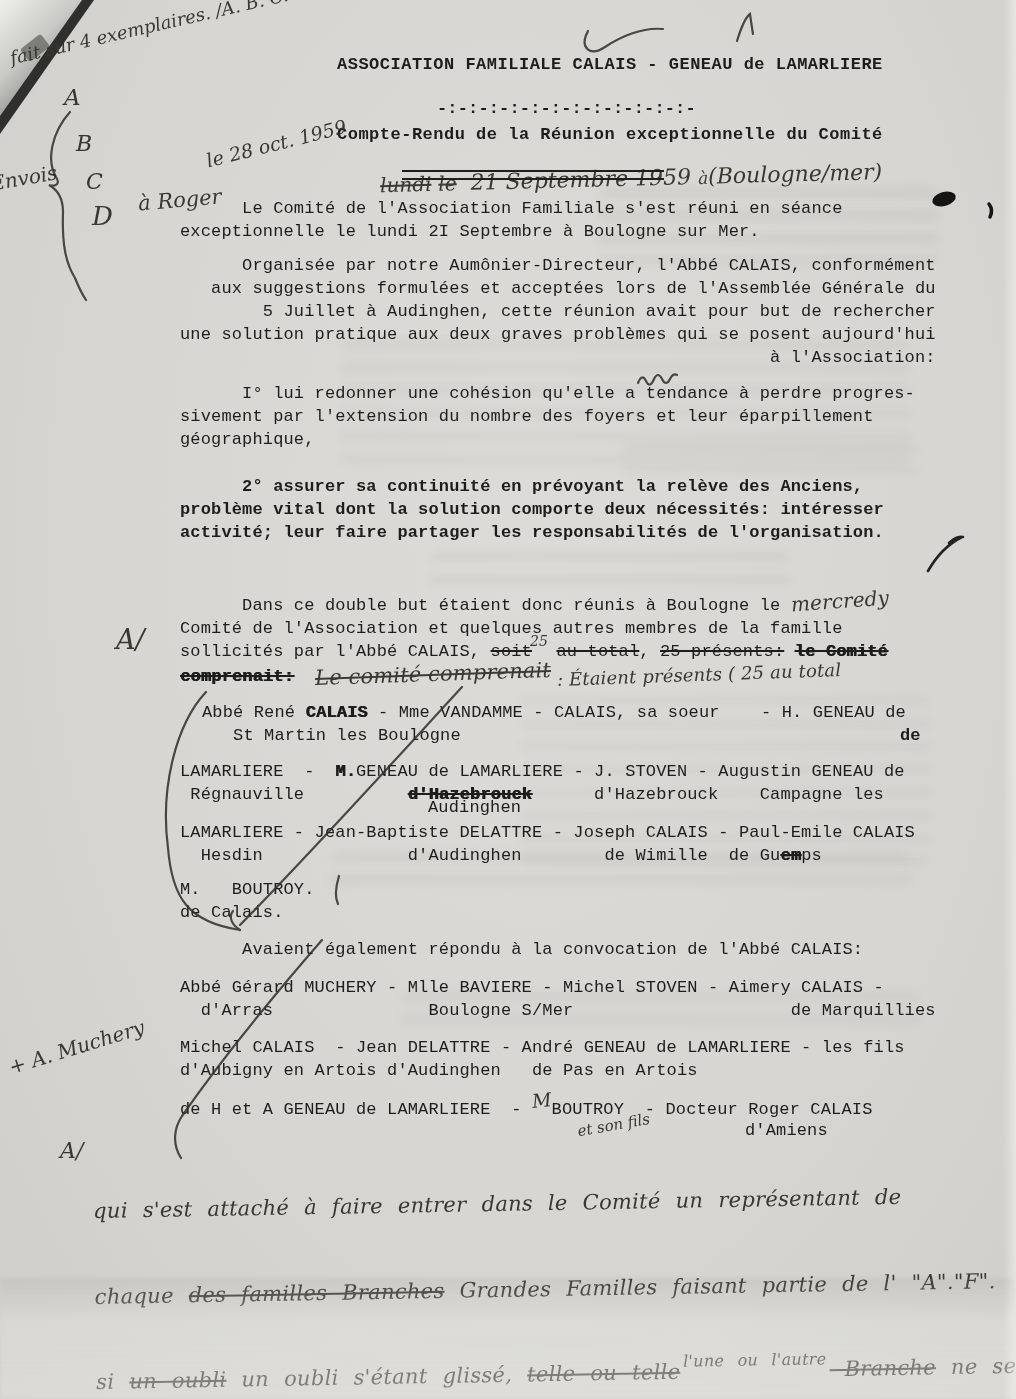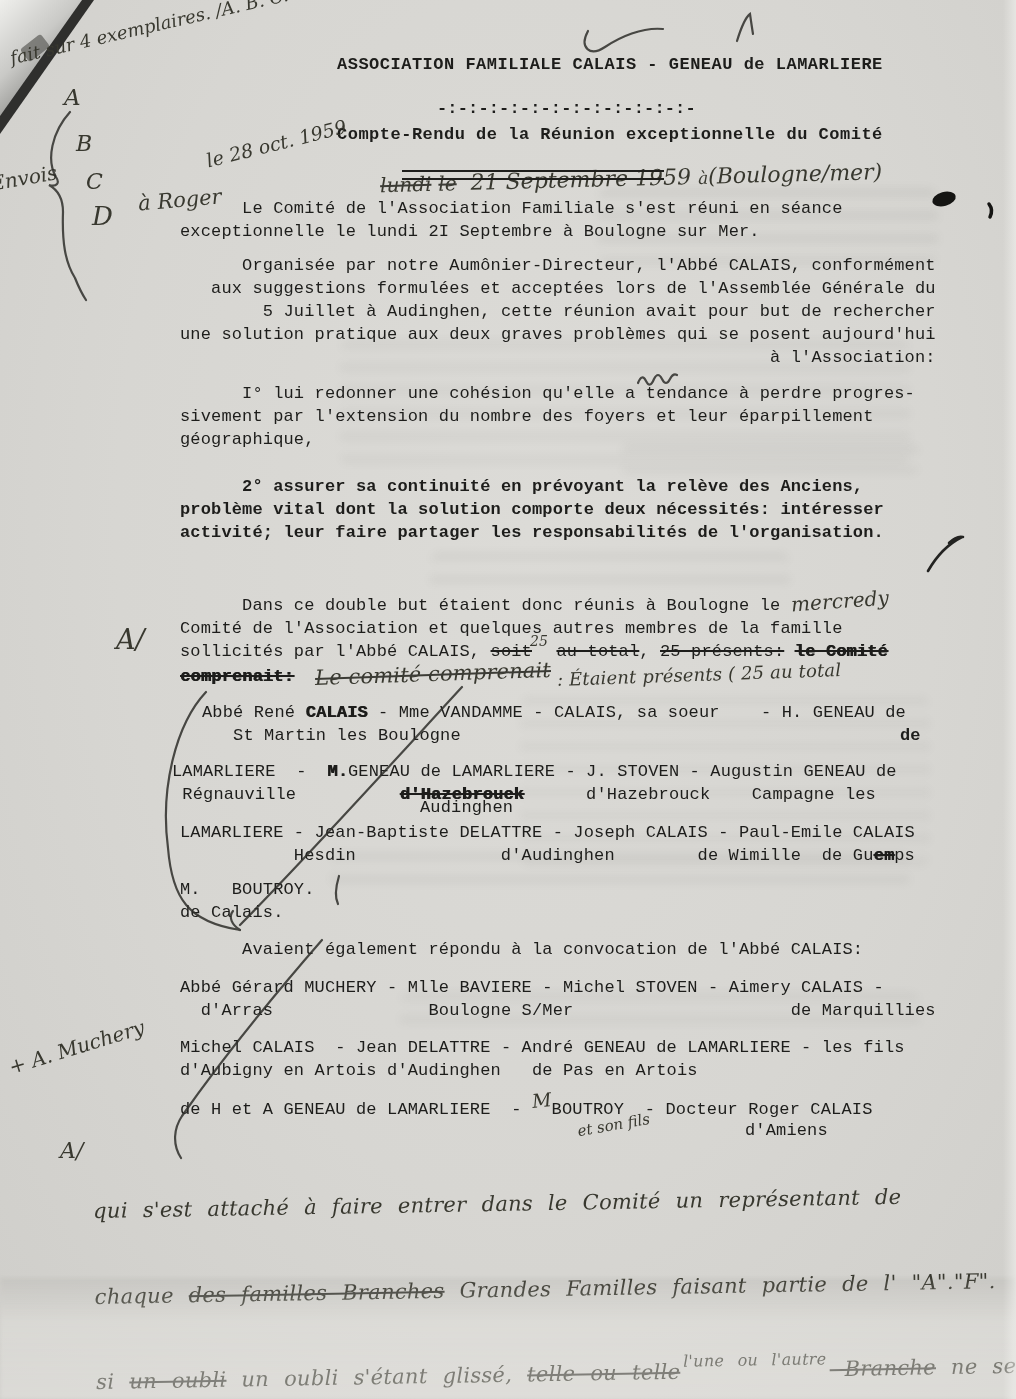--- a/index.html
+++ b/index.html
@@ -97,27 +97,27 @@
     <div class="tw-line">Comité de l'Association et quelques autres membres de la famille</div>
     <div class="tw-line"><span>sollicités par l'Abbé CALAIS, </span><span class="st">soit</span><span class="hw-sup">25</span><span> </span><span class="st">au total</span><span>, </span><span class="st">25 présents:</span><span> </span><span class="st ot">le Comité</span></div>
     <div class="tw-line"><span class="st ot">comprenait:</span><span>  </span><span class="hw-inline hst" style="font-size:21px;transform:rotate(-2deg);">Le comité comprenait</span><span class="hw-inline" style="font-size:18px;transform:rotate(-2deg);"> : Étaient présents ( 25 au total</span></div>
   </div>
 
   <div class="tw" style="left:180px;top:701px;margin-left:22px;">
     <div class="tw-line"><span>Abbé René </span><span class="ot">CALAIS</span><span> - Mme VANDAMME - CALAIS, sa soeur    - H. GENEAU de</span></div>
     <div class="tw-line"><span>   St Martin les Boulogne</span><span style="position:absolute;left:698px;font-weight:bold;">de</span></div>
   </div>
 
-  <div class="tw" style="left:172px;top:760px;">
+  <div class="tw" style="left:180px;top:760px;">
     <div class="tw-line"><span>LAMARLIERE  -  </span><span class="ot">M.</span><span>GENEAU de LAMARLIERE - J. STOVEN - Augustin GENEAU de</span></div>
     <div class="tw-line"><span> Régnauville          </span><span class="st ot">d'Hazebrouck</span><span>      d'Hazebrouck    Campagne les</span></div>
     <div class="tw-line" style="position:absolute;left:248px;top:36px;">Audinghen</div>
   </div>
 
-  <div class="tw" style="left:180px;top:821px;text-align:right;">
+  <div class="tw" style="left:180px;top:821px;">
     <div class="tw-line">LAMARLIERE - Jean-Baptiste DELATTRE - Joseph CALAIS - Paul-Emile CALAIS</div>
     <div class="tw-line"><span>  Hesdin              d'Audinghen        de Wimille  de Gu</span><span class="st ot">em</span><span>ps</span></div>
   </div>
 
   <div class="tw" style="left:180px;top:878px;">
     <div class="tw-line">M.   BOUTROY.</div>
     <div class="tw-line">de Calais.</div>
   </div>
 
   <div class="tw" style="left:180px;top:938px;">

